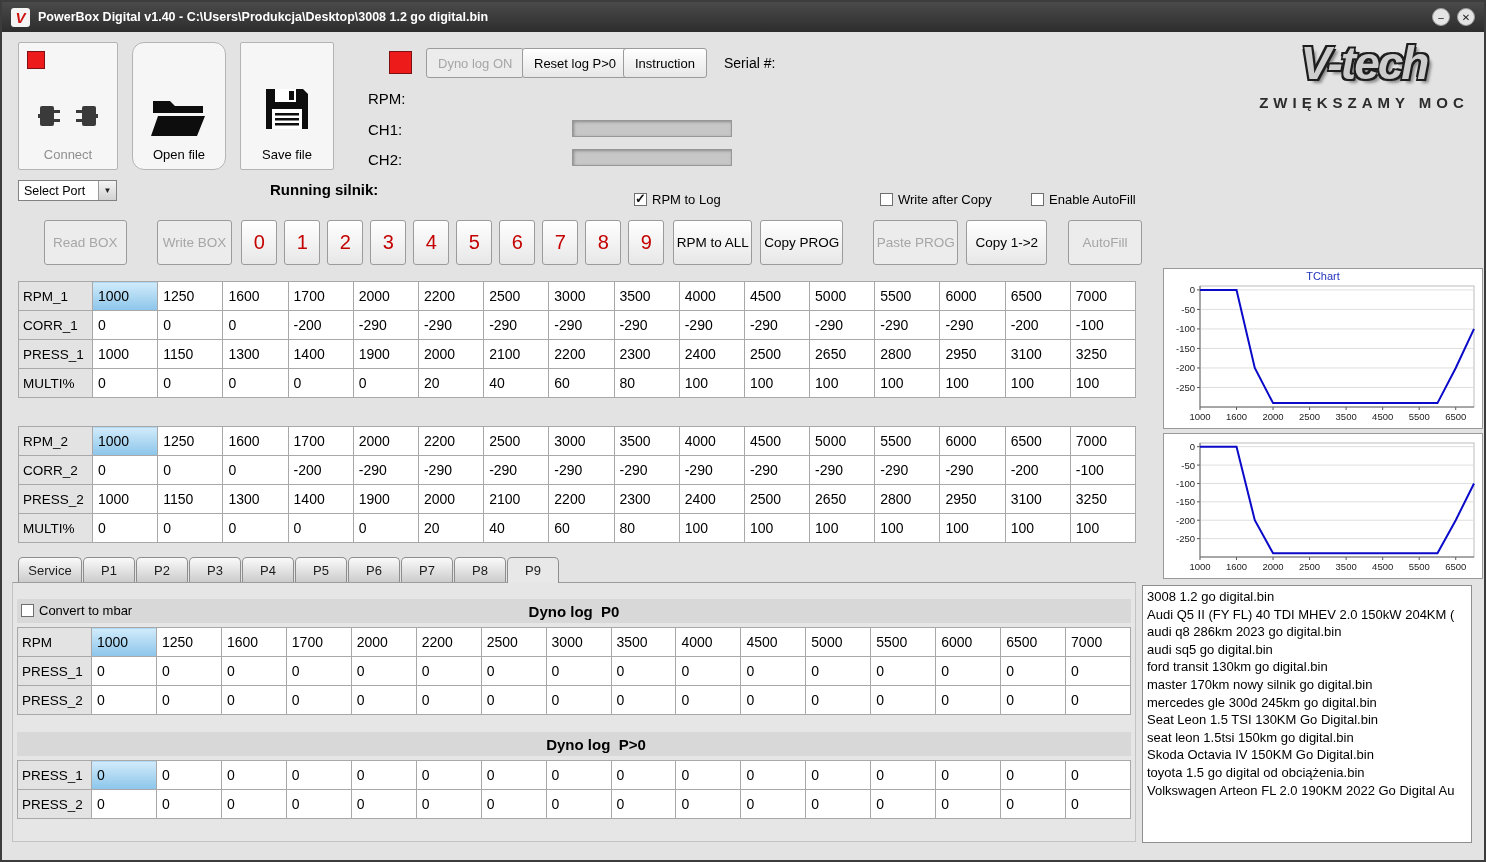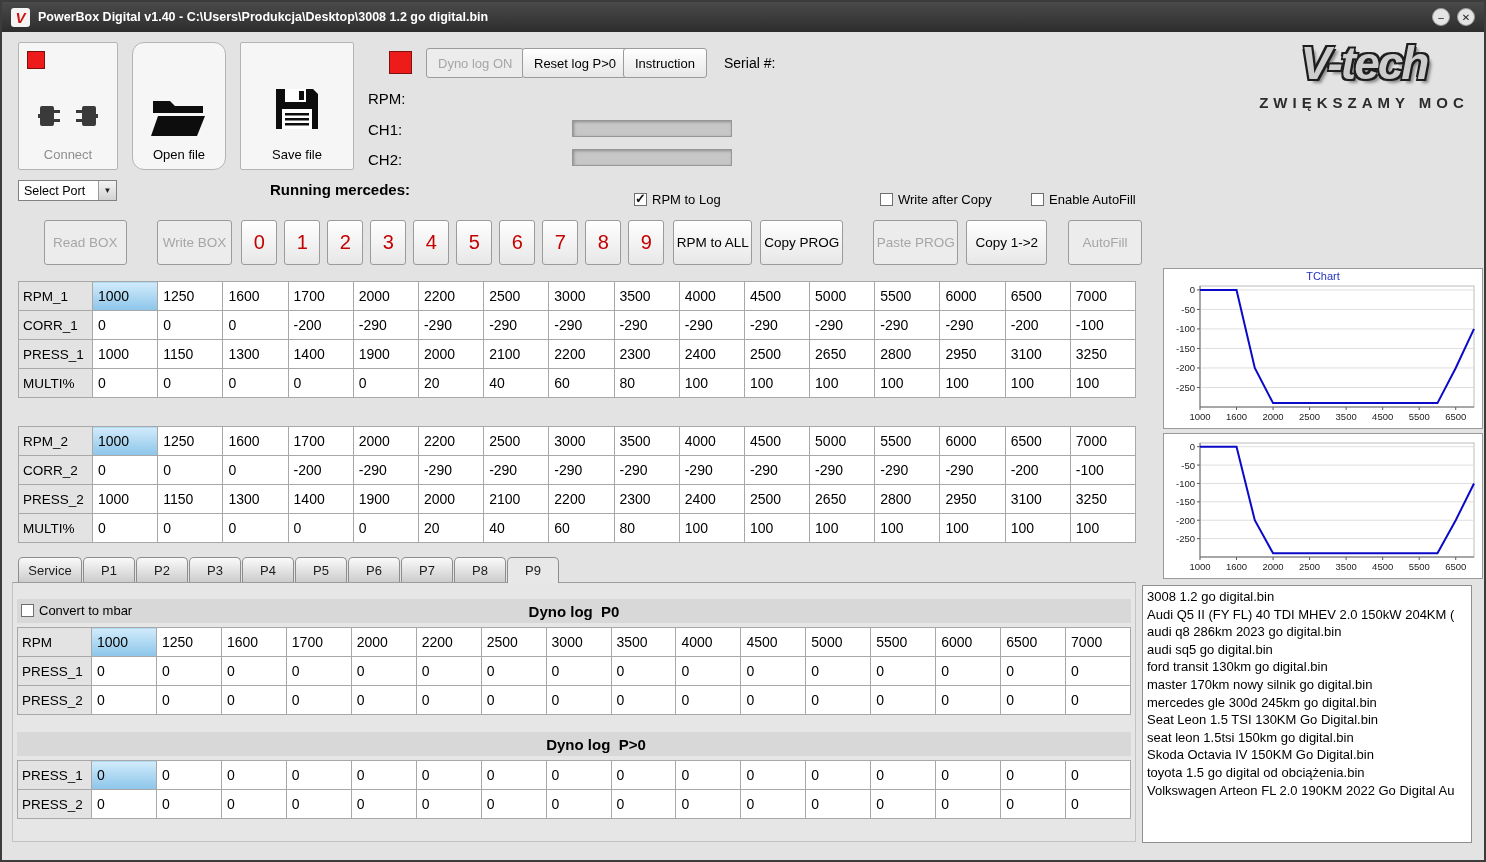--- a/index.html
+++ b/index.html
@@ -99,21 +99,21 @@
         </div>
 
         <div class="big-btn" style="left:130px;width:94px;border-radius:12px;">
           <svg width="56" height="44" viewBox="0 0 56 44">
             <path d="M2 6 h17 l5 5 h28 v7 H2 z" fill="#0d0d0d"></path>
             <path d="M7 21 h47 l-8 20 H0 z" fill="#0d0d0d"></path>
           </svg>
           <span class="lbl">Open file</span>
         </div>
 
-        <div class="big-btn" style="left:238px;width:114px;gap:16px;">
+        <div class="big-btn" style="left:238px;width:94px;gap:16px;">
           <svg width="46" height="44" viewBox="0 0 46 44">
             <path d="M2 2 h37 l5 5 v35 H2 z" fill="#0d0d0d"></path>
             <rect x="11" y="2" width="21" height="13" fill="#ffffff"></rect>
             <rect x="25" y="4" width="5" height="9" fill="#0d0d0d"></rect>
             <rect x="8" y="22" width="30" height="20" fill="#ffffff"></rect>
             <rect x="11" y="26" width="24" height="2.5" fill="#0d0d0d"></rect>
             <rect x="11" y="31" width="24" height="2.5" fill="#0d0d0d"></rect>
             <rect x="11" y="36" width="24" height="2.5" fill="#0d0d0d"></rect>
           </svg>
           <span class="lbl">Save file</span>
@@ -124,21 +124,21 @@
         <button class="btn" style="left:520px;top:16px;">Reset log P&gt;0</button>
         <button class="btn" style="left:621px;top:16px;">Instruction</button>
         <span class="tlabel" style="left:722px;top:23px;font-size:14px;">Serial #:</span>
 
         <span class="tlabel" style="left:366px;top:58px;">RPM:</span>
         <span class="tlabel" style="left:366px;top:89px;">CH1:</span>
         <span class="tlabel" style="left:366px;top:119px;">CH2:</span>
         <div class="pbar" style="left:570px;top:88px;"></div>
         <div class="pbar" style="left:570px;top:117px;"></div>
 
-        <span class="tlabel" style="left:268px;top:149px;font-weight:bold;">Running mercedes:</span>
+        <span class="tlabel" style="left:268px;top:149px;font-weight:bold;">Running silnik:</span>
 
         <label class="cb checked" style="left:632px;top:160px;">
           <span class="box"></span>
           <span>RPM to Log</span>
         </label>
         <label class="cb" style="left:878px;top:160px;">
           <span class="box"></span>
           <span>Write after Copy</span>
         </label>
         <label class="cb" style="left:1029px;top:160px;">

